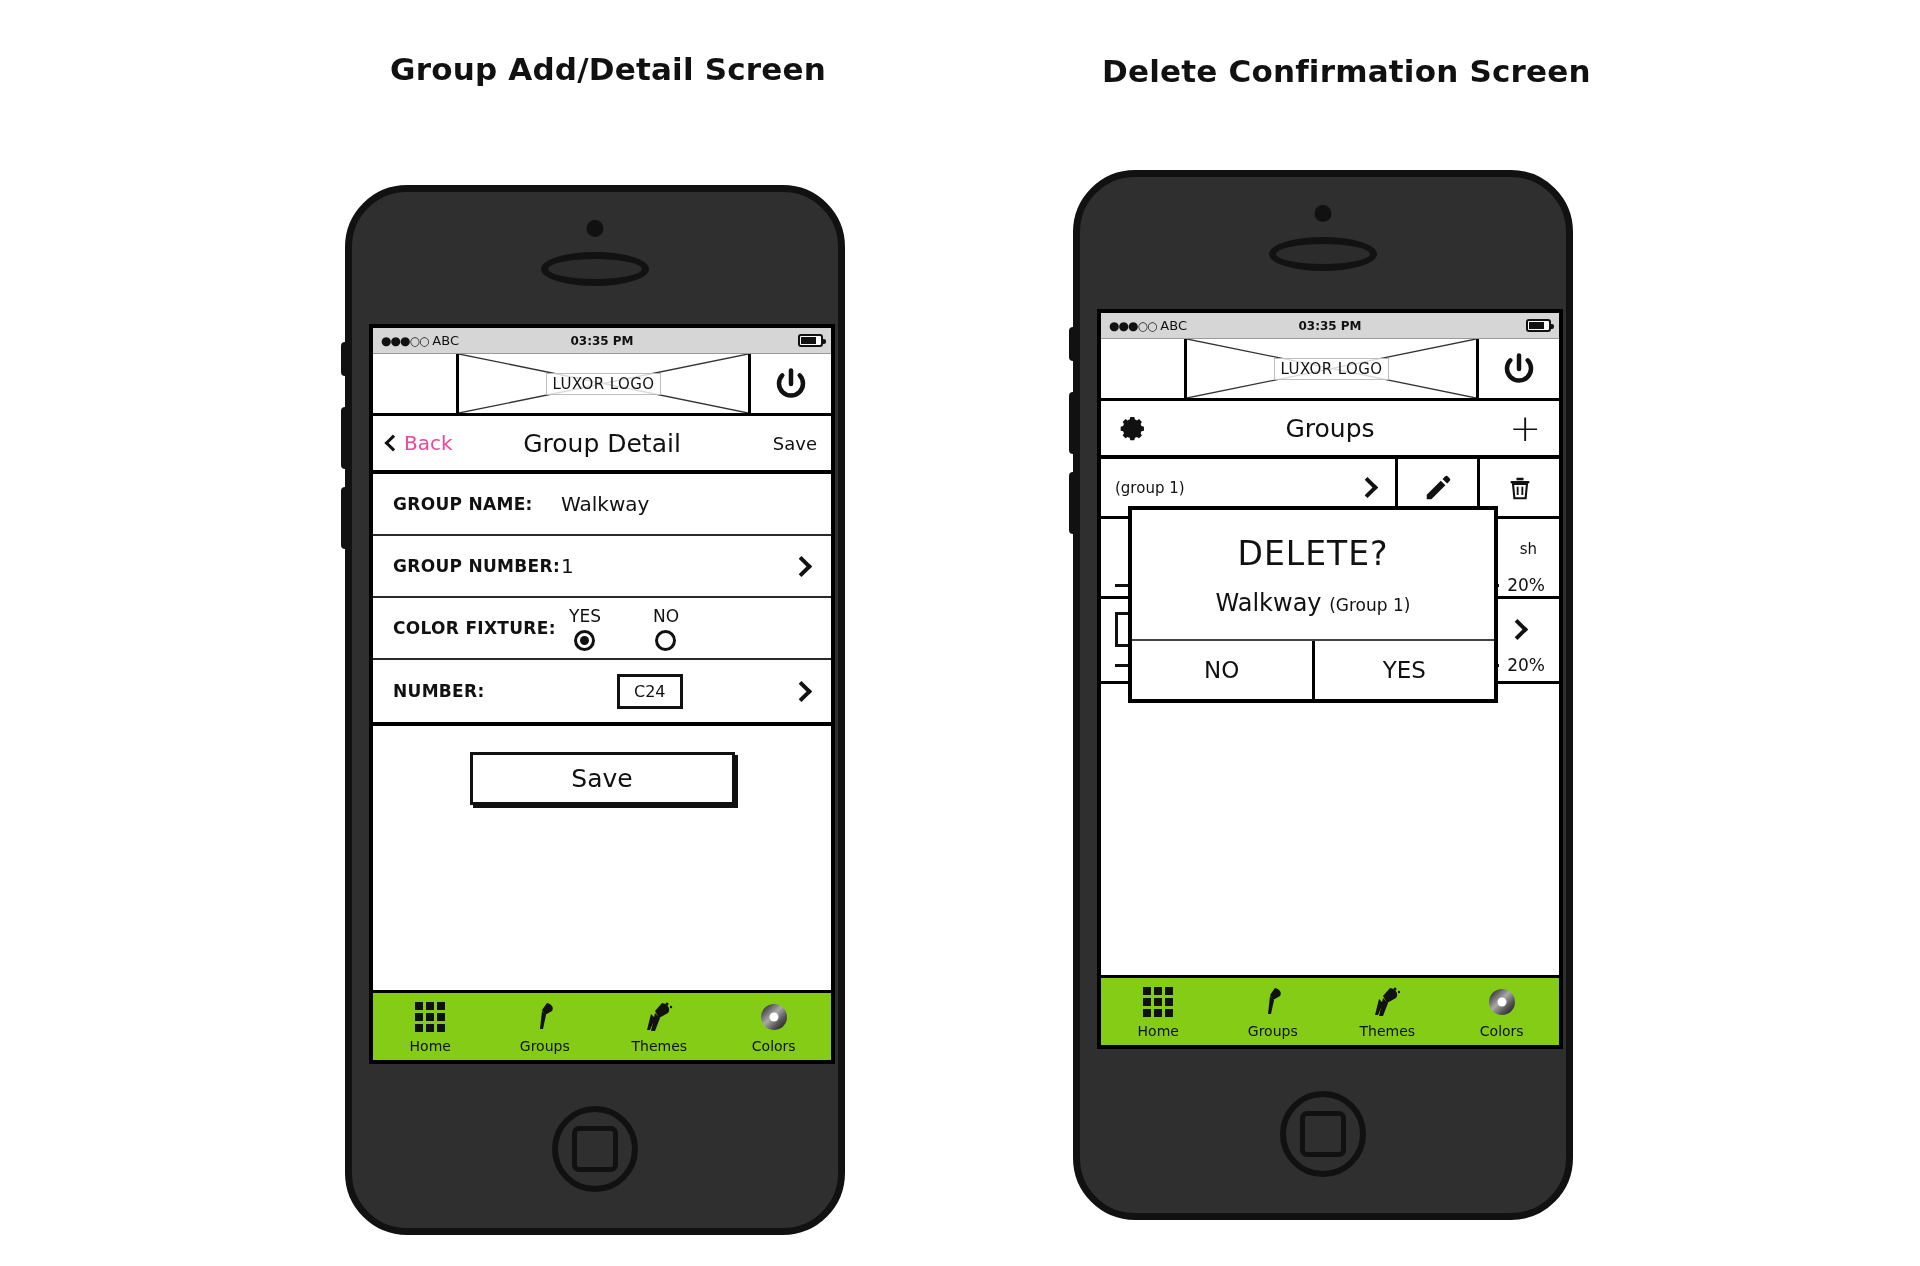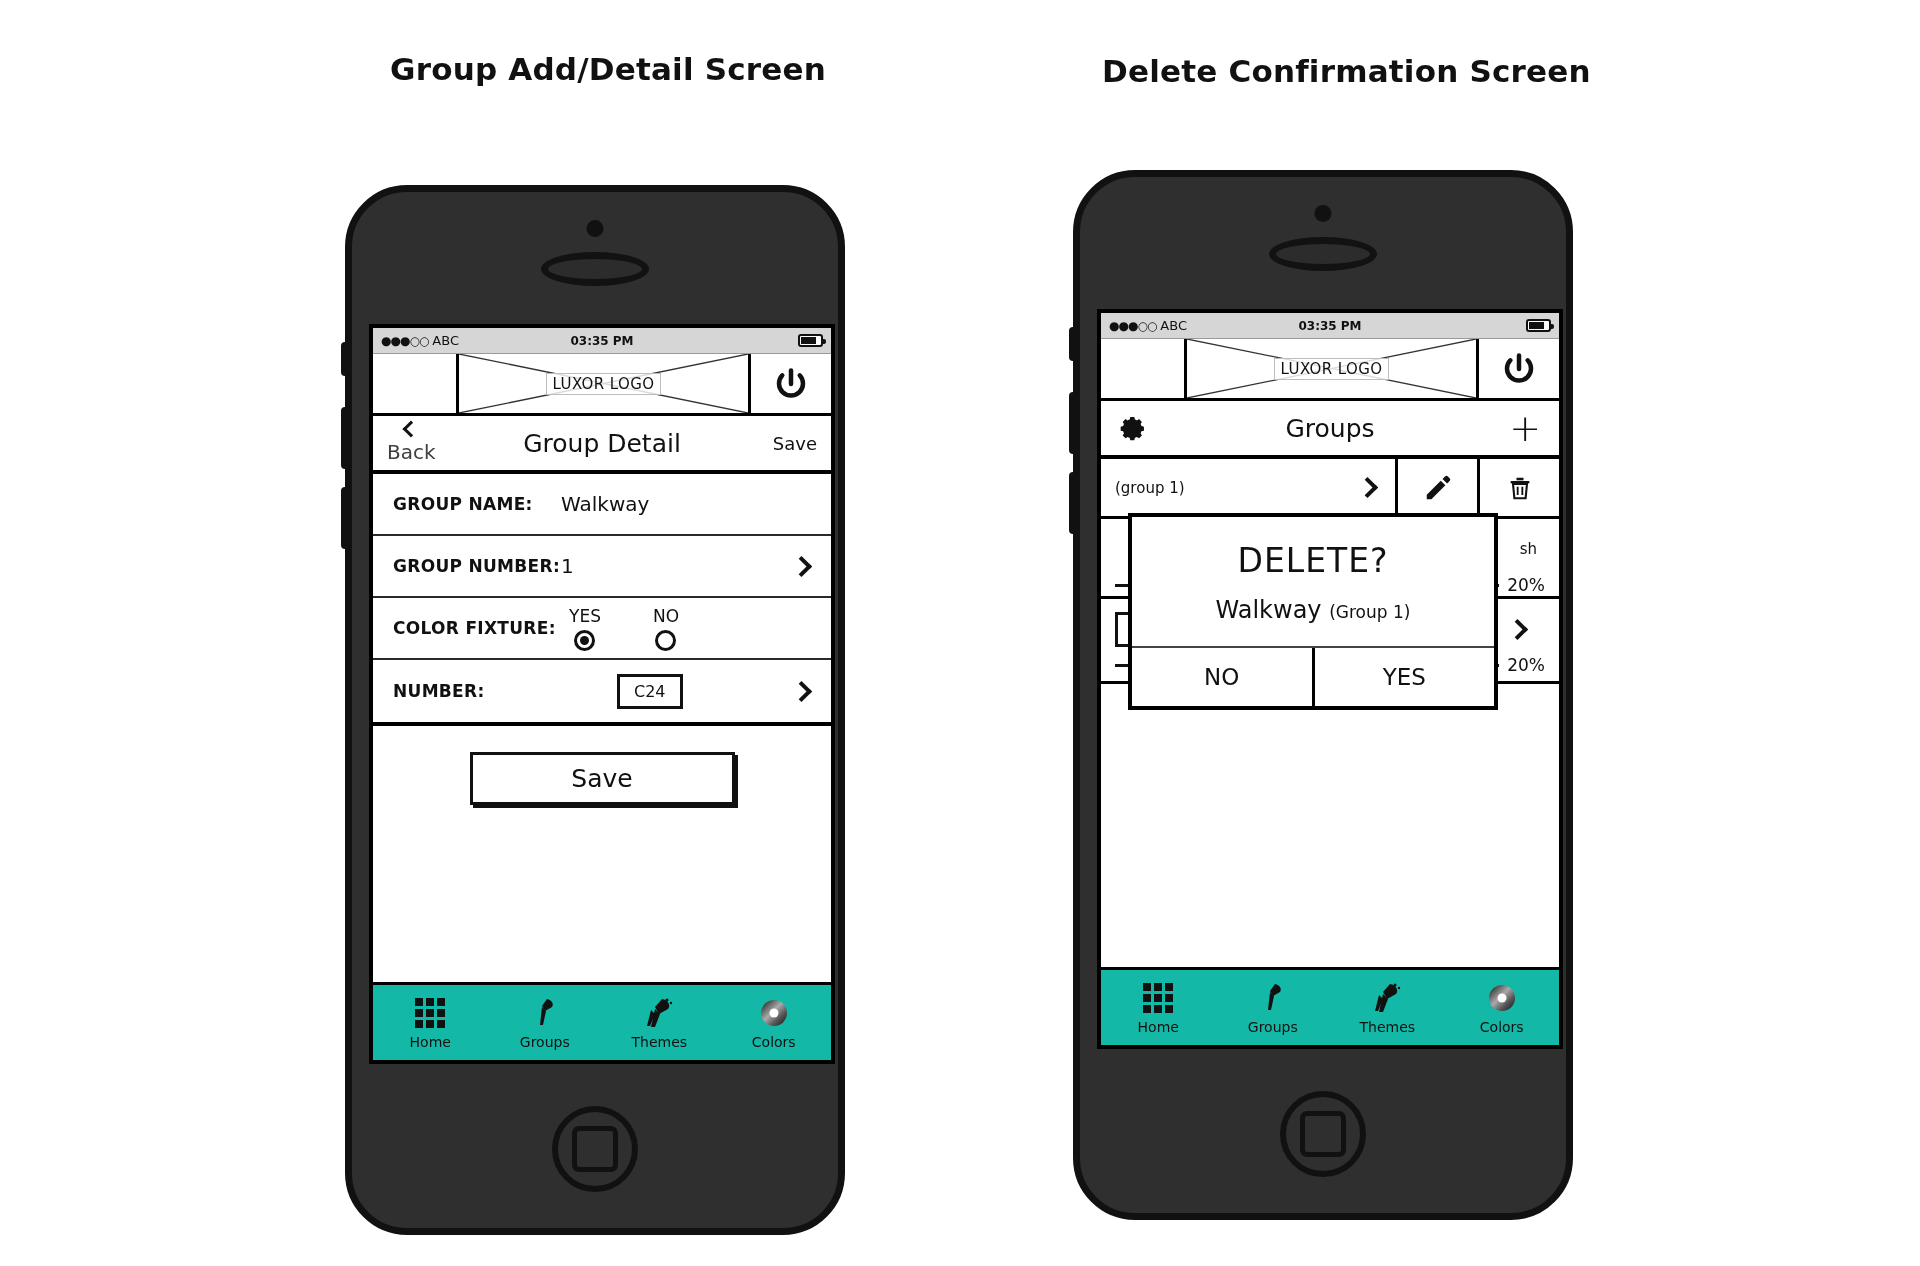--- a/index.html
+++ b/index.html
@@ -153,21 +153,21 @@
   .power-icon { width: 36px; height: 36px; }
 
   
   .navbar {
     height: 58px;
     display: flex; align-items: center;
     padding: 0 14px;
     border-bottom: 4px solid #000;
     position: relative;
   }
-  .nav-back { display: flex; align-items: center; gap: 5px; font-size: 20px; color: #404040; flex-direction: column; }
+  .nav-back { display: flex; align-items: center; gap: 5px; font-size: 20px; color: #ec4899; }
   .nav-title {
     position: absolute; left: 0; right: 0; text-align: center;
     font-size: 25px; color: #111; pointer-events: none;
   }
   .nav-right { margin-left: auto; font-size: 18px; color: #111; z-index: 2; }
   .chev-left { width: 12px; height: 12px; border-left: 3px solid #111; border-bottom: 3px solid #111; transform: rotate(45deg); display: inline-block; }
   .chev-right { width: 15px; height: 15px; border-top: 4px solid #111; border-right: 4px solid #111; transform: rotate(45deg); display: inline-block; }
 
   
   .form-block { border-bottom: 4px solid #000; }
@@ -219,24 +219,24 @@
     display: block;
     text-align: center;
     font-size: 23px;
     color: #111;
     margin-top: 30px;
   }
 
   
   .tabbar {
     position: absolute; left: 0; right: 0; bottom: 0;
-    height: 78px;
+    height: 70px;
     border-top: 3px solid #000;
     display: flex;
-    background: #14b8a6;
+    background: #84cc16;
   }
   .tab { flex: 1; display: flex; flex-direction: column; align-items: center; justify-content: center; gap: 4px; }
   .tab-label { font-size: 14px; color: #111; }
   .tab-icon { height: 34px; display: flex; align-items: center; justify-content: center; }
   .grid-icon { display: grid; grid-template-columns: repeat(3, 8px); grid-template-rows: repeat(3, 8px); gap: 3px; }
   .grid-icon i { background: #111; display: block; }
 
   
   .listhdr {
     height: 58px;
@@ -278,21 +278,21 @@
     width: 0; height: 0;
     border-left: 8px solid transparent;
     border-right: 8px solid transparent;
     border-bottom: 14px solid #111;
   }
   .slider-val { font-size: 17px; color: #111; }
 
   
   .modal {
     position: absolute;
-    left: 27px; top: 200px;
+    left: 27px; top: 193px;
     width: 370px;
     background: #fff;
     border: 4px solid #000;
     z-index: 50;
   }
   .modal-body { padding: 24px 0 22px; text-align: center; border-bottom: 2px solid #444; }
   .modal-title { font-size: 33px; letter-spacing: 1px; color: #111; }
   .modal-sub { margin-top: 16px; font-size: 24px; color: #111; }
   .modal-sub .sm { font-size: 17px; }
   .modal-actions { display: flex; height: 58px; }

